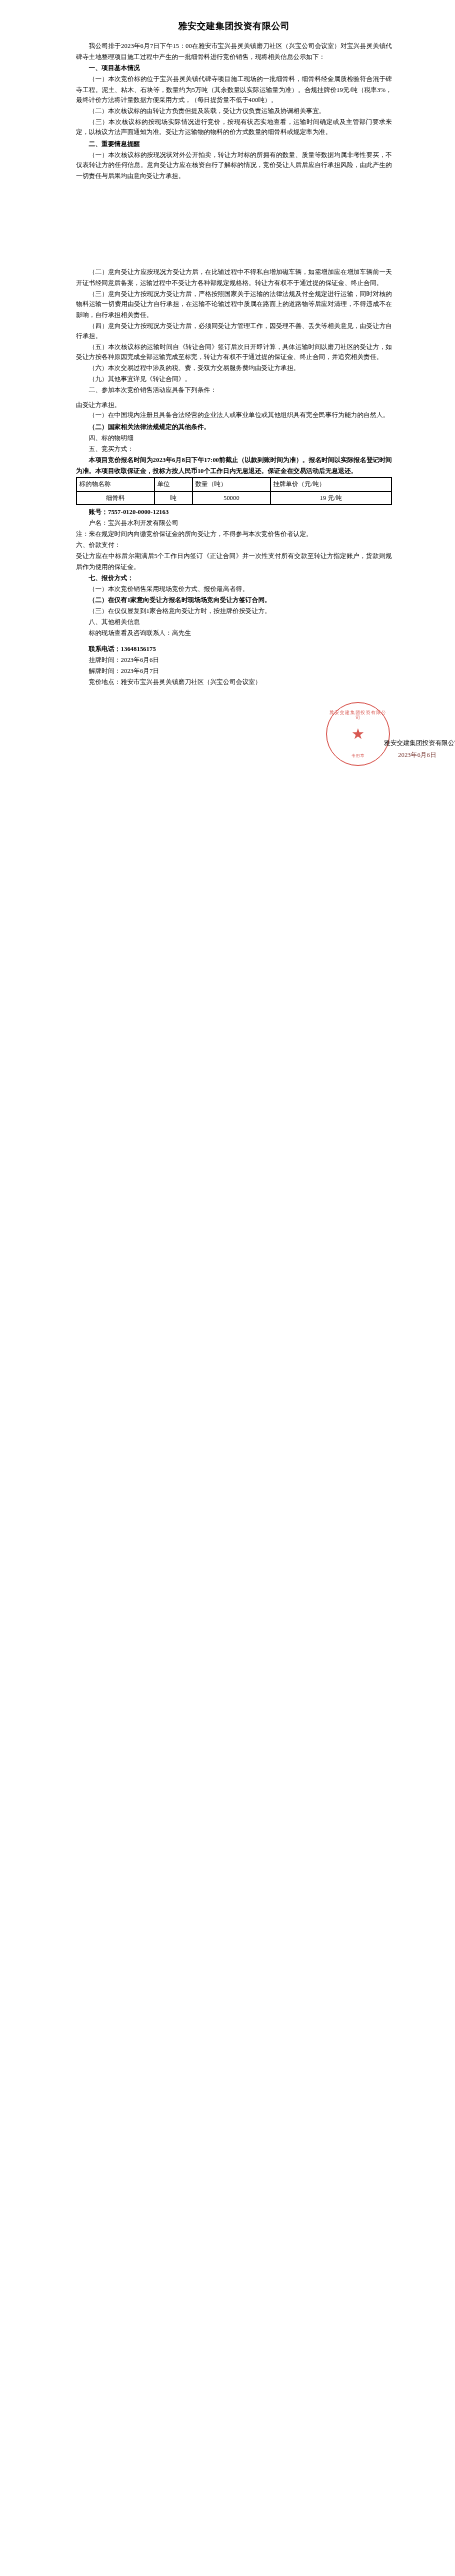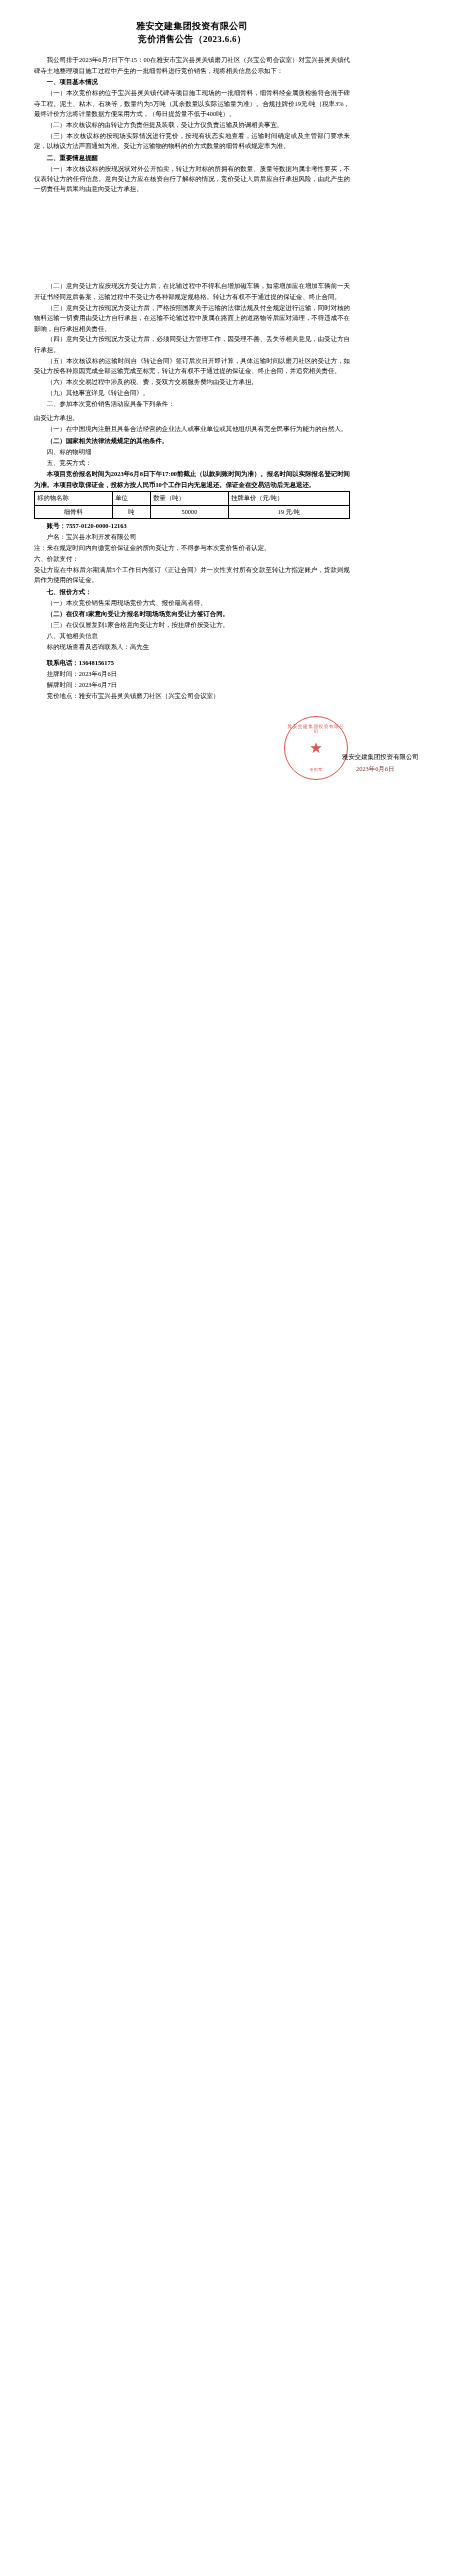--- a/index.html
+++ b/index.html
@@ -12,20 +12,21 @@
     font-family: "Liberation Serif", "DejaVu Serif", serif;
     color: #000000;
   }
   .page {
     position: relative;
     width: 384px;
     min-height: 2576px;
     box-sizing: border-box;
     padding: 19.5px 34px 23px 34px;
     background: #ffffff;
+    margin-left: 42px;
   }
   .title-block {
     text-align: center;
     margin-bottom: 8px;
   }
   .title-line {
     font-weight: bold;
     font-size: 9px;
     line-height: 1.55;
     letter-spacing: 0.3px;
@@ -125,21 +126,20 @@
     color: #7a3a34;
   }
 </style>
 </head>
 <body>
 
 <div class="page">
 
   <div class="title-block">
     <div class="title-line t1">雅安交建集团投资有限公司</div>
-    <div class="title-line t3">竞价消售公告（2023.6.6）</div>
   </div>
 
   <div class="body-text">
     <p class="para">我公司排于2023年6月7日下午15：00在雅安市宝兴县灵关镇磨刀社区（兴宝公司会议室）对宝兴县灵关镇代碑寺土地整理项目施工过程中产生的一批细骨料进行竞价销售，现将相关信息公示如下：</p>
     <h2 class="section">一、项目基本情况</h2>
     <p class="para">（一）本次竞价标的位于宝兴县灵关镇代碑寺项目施工现场的一批细骨料，细骨料经金属质检验符合混于碑寺工程。泥土、粘木、石块等，数量约为5万吨（其余数量以实际运输量为准）。合规挂牌价19元/吨（税率3%，最终计价方法将计量数据方便采用方式，（每日提货量不低于400吨）。</p>
     <p class="para">（二）本次核议标的由转让方负责但提及装载，受让方仅负责运输及协调相关事宜。</p>
     <p class="para">（三）本次核议标的按现场实际情况进行竞价，按现有状态实地查看，运输时间确定或及主管部门要求来定，以核议方法声面通知为准。受让方运输物的物料的价方式数量的细骨料或规定率为准。</p>
     <h2 class="section">二、重要情息提醒</h2>
     <p class="para">（一）本次核议标的按现况状对外公开拍卖，转让方对标的所拥有的数量、质量等数据均属非考性要买，不仅表转让方的任何信息。意向受让方应在核资自行了解标的情况，竞价受让人后后应自行承担风险，由此产生的一切责任与后果均由意向受让方承担。</p>

